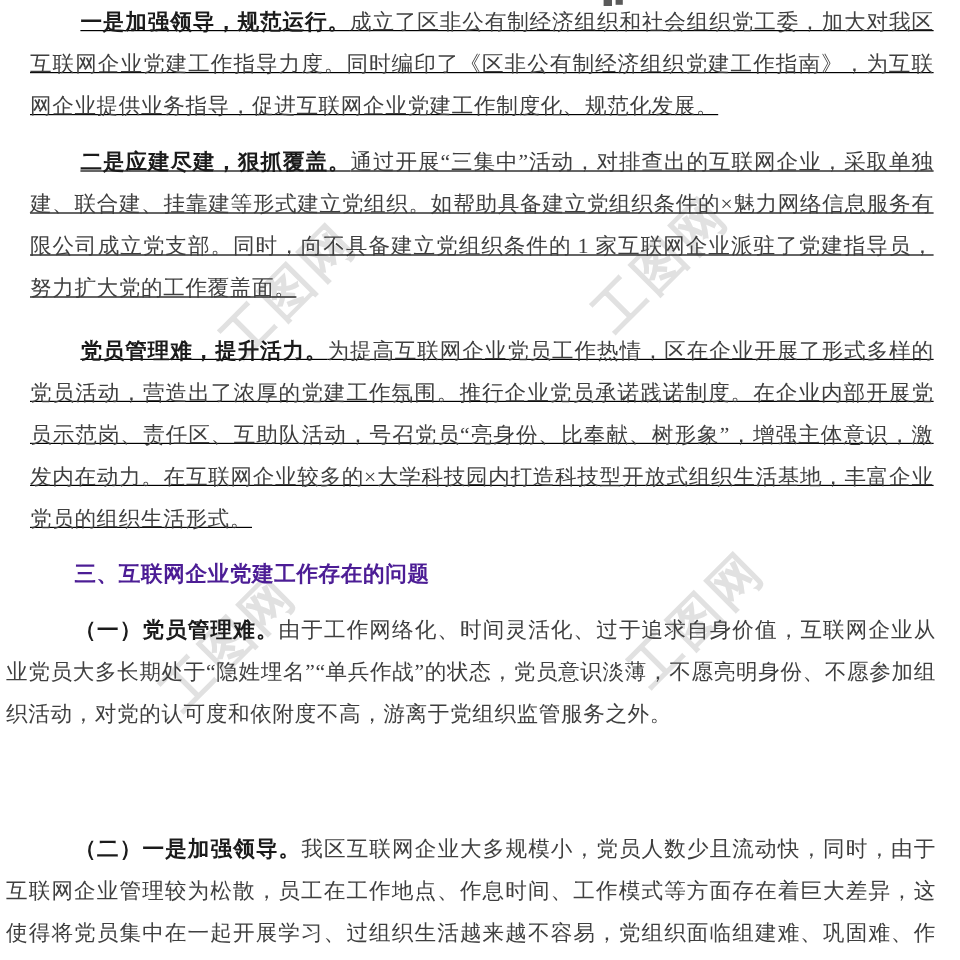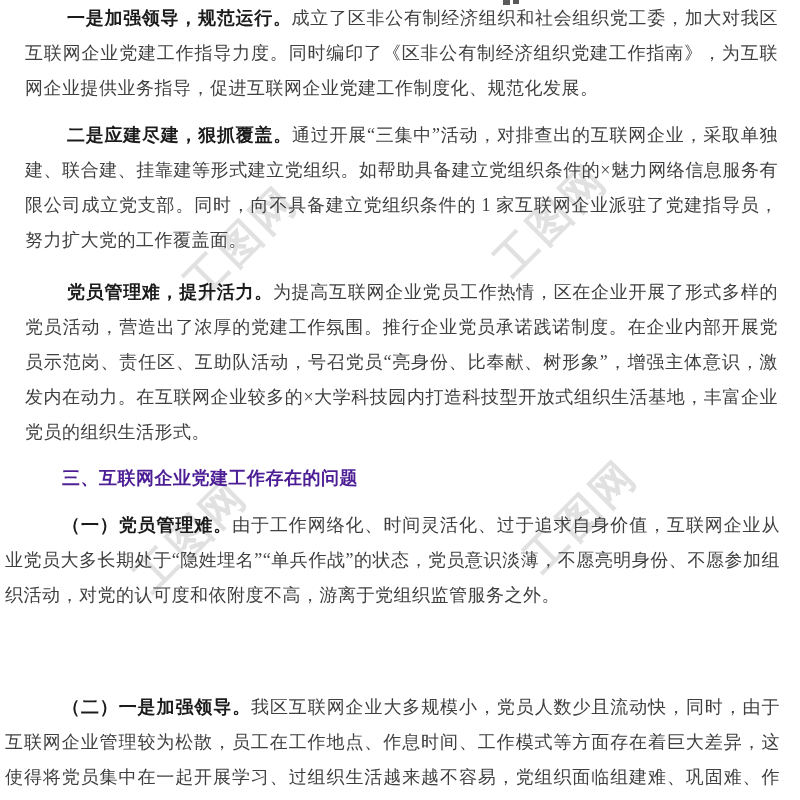--- a/index.html
+++ b/index.html
@@ -38,21 +38,21 @@
     background: #5a5a5a;
     z-index: 2;
   }
   .frag1 { left: 503px; top: 0; width: 7px; height: 5px; }
   .frag2 { left: 513px; top: 0; width: 6px; height: 4px; }
   
   .content {
     position: relative;
     z-index: 1;
   }
-  .sec1 { padding: 1px 22px 0 25px; }
+  .sec1 { padding: 1px 22px 0 25px; text-decoration: underline; }
   .sec2 { padding: 0 20px 0 5px; }
   p, h3 {
     margin: 0;
     font-size: 18px;
     line-height: 35px;
     font-weight: 400;
     color: #3f3f3f;
     text-align: justify;
     text-justify: inter-ideograph;
     letter-spacing: 0.5px;

